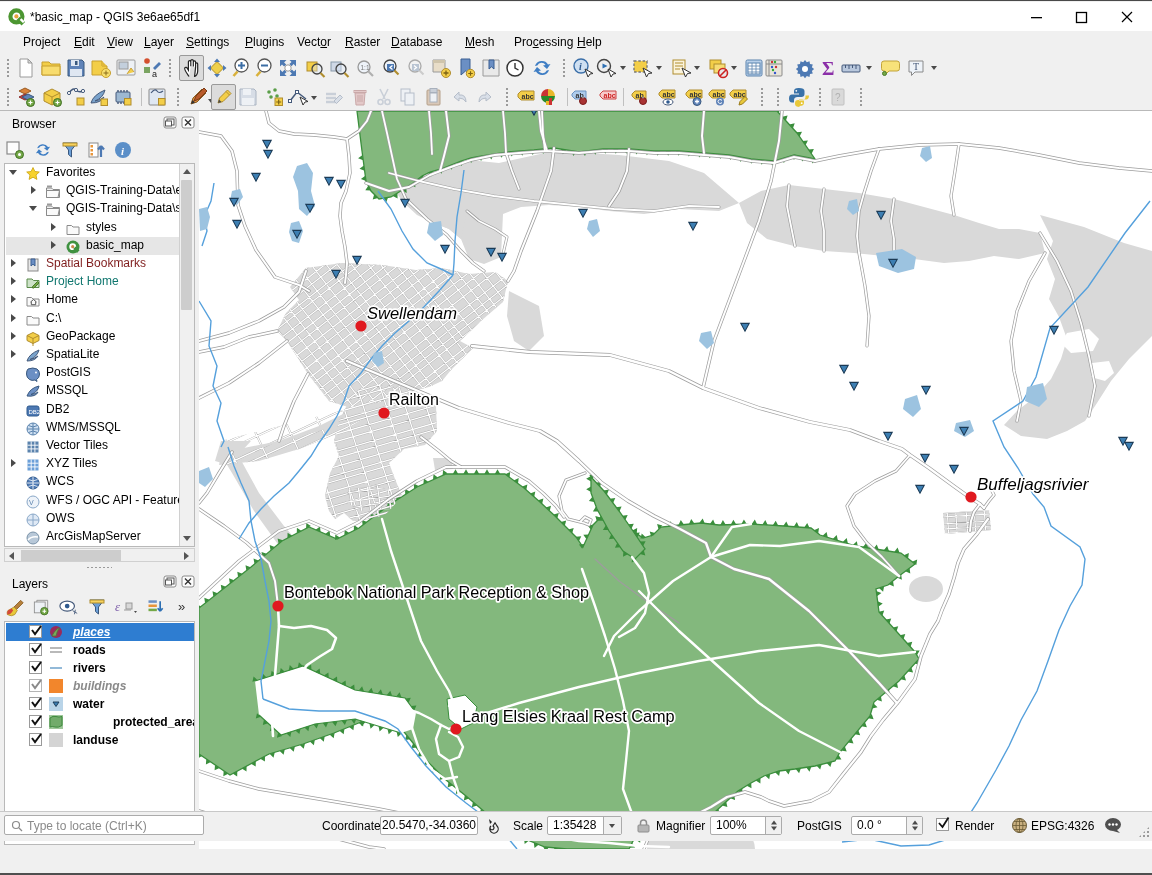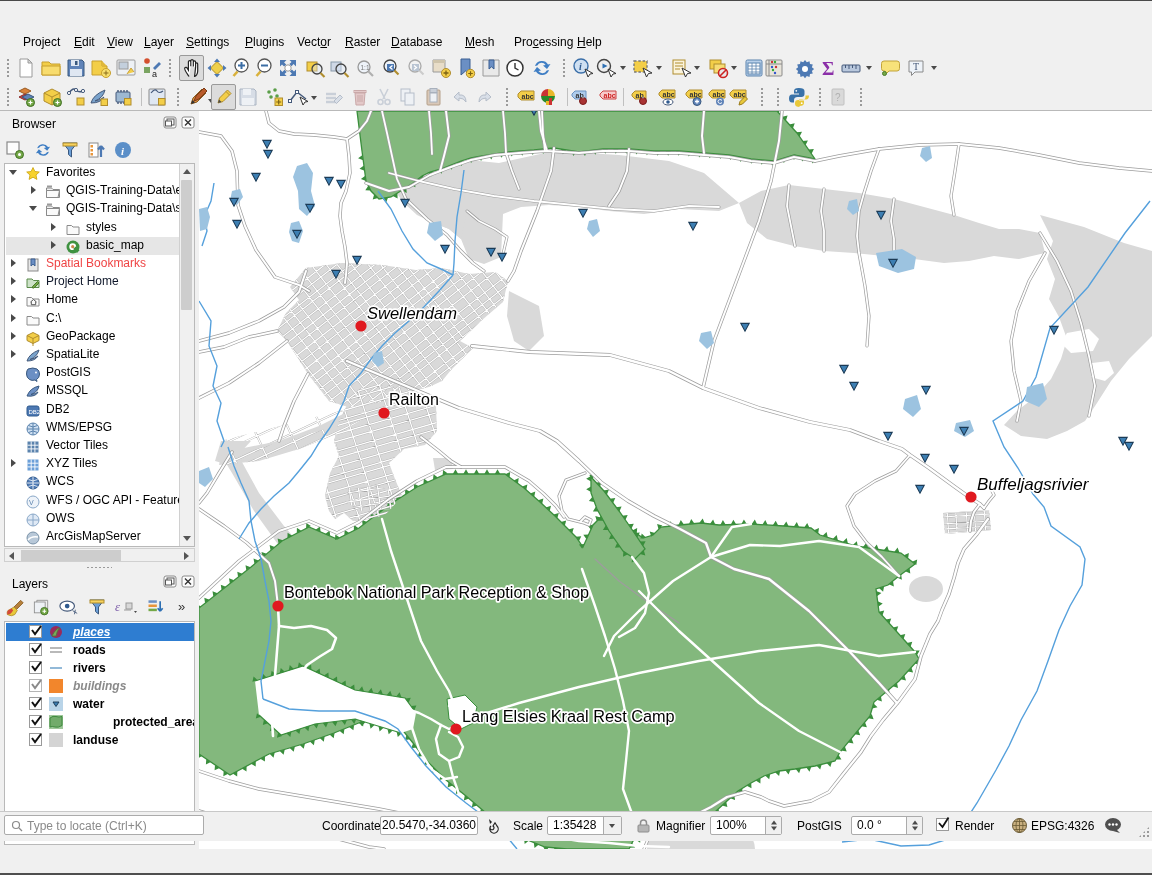--- a/index.html
+++ b/index.html
@@ -35,20 +35,38 @@
 .tarr.d{border-left:4px solid transparent;border-right:4px solid transparent;border-top:5px solid #4a4a4a;}
 .cb{position:absolute;width:13px;height:13px;background:#fff;border:1px solid #9a9a9a;}
 #statusbar{position:absolute;left:0;top:810px;width:1152px;height:30px;background:#f0f0f0;border-top:1px solid #c8c8c8;font-size:12px;color:#000;}
 .sbox{position:absolute;background:#fff;border:1px solid #ababab;border-radius:2px;font-size:12px;}
 .slbl{position:absolute;top:7px;font-size:12px;}
 #map{position:absolute;left:199px;top:110px;width:953px;height:738px;background:#fff;overflow:hidden;}
 </style>
 </head>
 <body>
 <div id="win">
+<div id="titlebar">
+ <svg id="qgislogo" width="18" height="18" viewBox="0 0 18 18">
+  <circle cx="8.4" cy="8.4" r="6" fill="none" stroke="#4c9631" stroke-width="4.2"></circle>
+  <circle cx="8.4" cy="8.4" r="2.1" fill="#e8a33d"></circle>
+  <rect x="10" y="10" width="7.5" height="5" fill="#4c9631" transform="rotate(45 12.5 11.5)"></rect>
+  <rect x="12.2" y="10.8" width="4.5" height="2.4" fill="#fff" transform="rotate(45 13.5 12)"></rect>
+ </svg>
+ <span class="txt">*basic_map - QGIS 3e6ae65df1</span>
+ <svg class="wbtn" style="left:1014px" width="45" height="29">
+        <rect x="17" y="15" width="11" height="1.3" fill="#000"></rect>
+      </svg>
+ <svg class="wbtn" style="left:1059px" width="45" height="29">
+        <rect x="17.5" y="10.5" width="10" height="10" fill="none" stroke="#000" stroke-width="1.3"></rect>
+      </svg>
+ <svg class="wbtn" style="left:1104px" width="45" height="29">
+        <path d="M18 10 L28 20 M28 10 L18 20" stroke="#000" stroke-width="1.2"></path>
+      </svg>
+</div>
 <div id="menubar">
  <span class="m" style="left:11px">Pro<u>j</u>ect</span>
  <span class="m" style="left:62px"><u>E</u>dit</span>
  <span class="m" style="left:95px"><u>V</u>iew</span>
  <span class="m" style="left:132px"><u>L</u>ayer</span>
  <span class="m" style="left:174px"><u>S</u>ettings</span>
  <span class="m" style="left:233px"><u>P</u>lugins</span>
  <span class="m" style="left:285px">Vect<u>o</u>r</span>
  <span class="m" style="left:333px"><u>R</u>aster</span>
  <span class="m" style="left:379px"><u>D</u>atabase</span>
@@ -483,29 +501,29 @@
           </svg>
         </div>
 <div class="trow" style="left:81px;top:73.8px;color:#000">basic_map</div>
 <div class="tarr r" style="left:6px;top:95.0px"></div>
 <div style="position:absolute;left:20px;top:92.0px;width:16px;height:16px">
           <svg width="16" height="16" viewBox="0 0 16 16" style="position:absolute;top:1px">
             <rect x="3" y="2" width="10" height="12" fill="#e8e8e8" stroke="#8a8a8a"></rect>
             <path d="M6 2 h4 v7 l-2 -1.8 l-2 1.8 z" fill="#6b8fc4" stroke="#3a5f92"></path>
           </svg>
         </div>
-<div class="trow" style="left:41px;top:92.0px;color:#ef4444">Spatial Bookmarks</div>
+<div class="trow" style="left:41px;top:92.0px;color:#7f1d1d">Spatial Bookmarks</div>
 <div class="tarr r" style="left:6px;top:113.2px"></div>
 <div style="position:absolute;left:20px;top:110.2px;width:16px;height:16px">
           <svg width="16" height="16" viewBox="0 0 16 16" style="position:absolute;top:1px">
             <path d="M2 4 h5 l1.5 1.5 h5.5 v7 h-12 z" fill="#cde2c8" stroke="#5a8a4a"></path>
             <path d="M9 13 l5 -5 l-1.5 -1.5 l-5 5 v1.5 z" fill="#74a847" stroke="#4a7a2a"></path>
           </svg>
         </div>
-<div class="trow" style="left:41px;top:110.2px;color:#0f172a">Project Home</div>
+<div class="trow" style="left:41px;top:110.2px;color:#0f766e">Project Home</div>
 <div class="tarr r" style="left:6px;top:131.4px"></div>
 <div style="position:absolute;left:20px;top:128.4px;width:16px;height:16px">
           <svg width="16" height="16" viewBox="0 0 16 16" style="position:absolute;top:1px">
             <path d="M2 4.5 h4.5 l1.5 1.5 h6 v7 h-12 z" fill="#fafafa" stroke="#8a8a8a"></path>
             <path d="M5.5 9 l3 -2.5 l3 2.5 M6.3 8.7 v3 h4.4 v-3" fill="none" stroke="#555"></path>
           </svg>
         </div>
 <div class="trow" style="left:41px;top:128.4px;color:#000">Home</div>
 <div class="tarr r" style="left:6px;top:149.6px"></div>
 <div style="position:absolute;left:20px;top:146.6px;width:16px;height:16px">
@@ -548,21 +566,21 @@
             <text x="3.5" y="11" font-size="6" fill="#fff" font-family="Liberation Sans">DB2</text>
           </svg>
         </div>
 <div class="trow" style="left:41px;top:237.59999999999994px;color:#000">DB2</div>
 <div style="position:absolute;left:20px;top:255.79999999999995px;width:16px;height:16px">
           <svg width="16" height="16" viewBox="0 0 16 16" style="position:absolute;top:1px">
             <circle cx="8" cy="8" r="6" fill="#cfe0f2" stroke="#5b83ad"></circle>
             <path d="M2 8 h12 M8 2 v12 M3.5 4.5 q4.5 3 9 0 M3.5 11.5 q4.5 -3 9 0" fill="none" stroke="#5b83ad"></path>
           </svg>
         </div>
-<div class="trow" style="left:41px;top:255.79999999999995px;color:#000">WMS/EPSG</div>
+<div class="trow" style="left:41px;top:255.79999999999995px;color:#000">WMS/MSSQL</div>
 <div style="position:absolute;left:20px;top:273.99999999999994px;width:16px;height:16px">
           <svg width="16" height="16" viewBox="0 0 16 16" style="position:absolute;top:1px">
             <rect x="2.5" y="2.5" width="11" height="11" fill="#5b83ad"></rect>
             <path d="M2.5 6.2 h11 M2.5 9.9 h11 M6.2 2.5 v11 M9.9 2.5 v11" stroke="#fff" stroke-width="0.9"></path>
           </svg>
         </div>
 <div class="trow" style="left:41px;top:273.99999999999994px;color:#000">Vector Tiles</div>
 <div class="tarr r" style="left:6px;top:295.19999999999993px"></div>
 <div style="position:absolute;left:20px;top:292.19999999999993px;width:16px;height:16px">
           <svg width="16" height="16" viewBox="0 0 16 16" style="position:absolute;top:1px">

